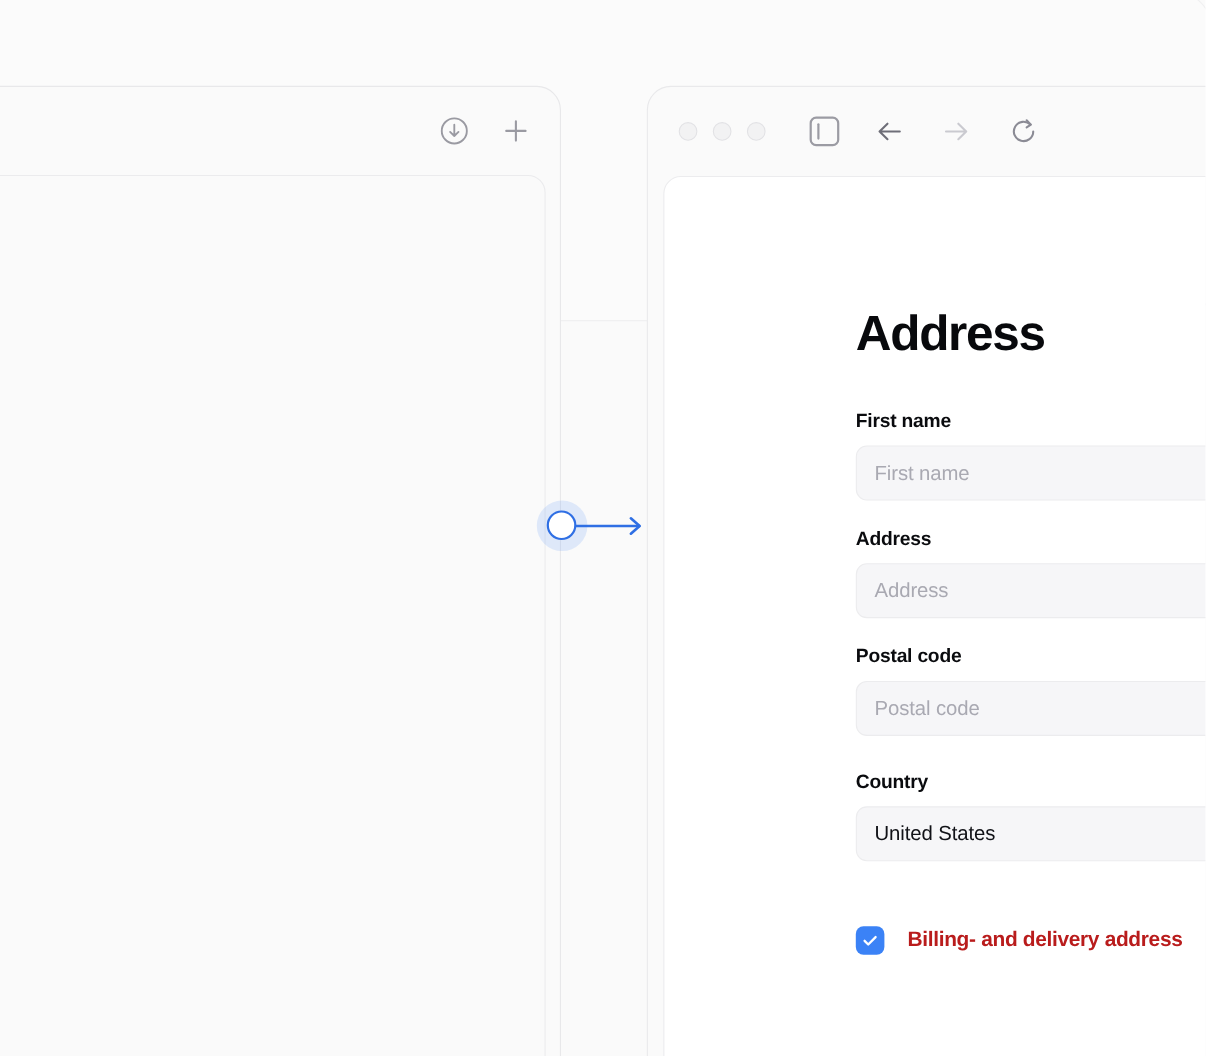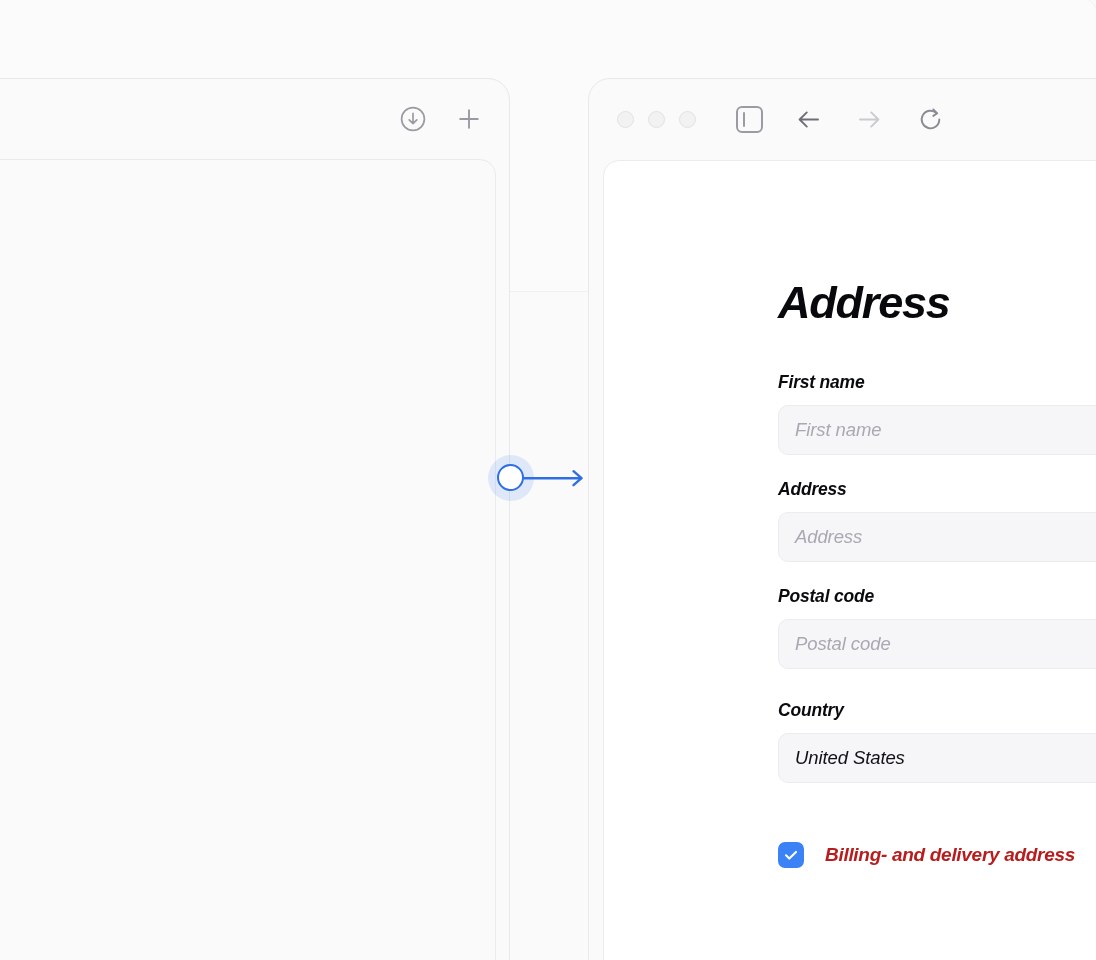--- a/index.html
+++ b/index.html
@@ -12,21 +12,20 @@
     font-family: "Liberation Sans", sans-serif;
     -webkit-font-smoothing: antialiased;
   }
 
   #stage {
     position: relative;
     width: 1096px;
     height: 960px;
     background: #fafafa;
     overflow: hidden;
-    font-style: italic;
   }
 
   
   .ghost-card {
     position: absolute;
     left: -14px;
     top: -8px;
     width: 1116px;
     height: 300px;
     border: 1.5px solid #f0f0f1;

